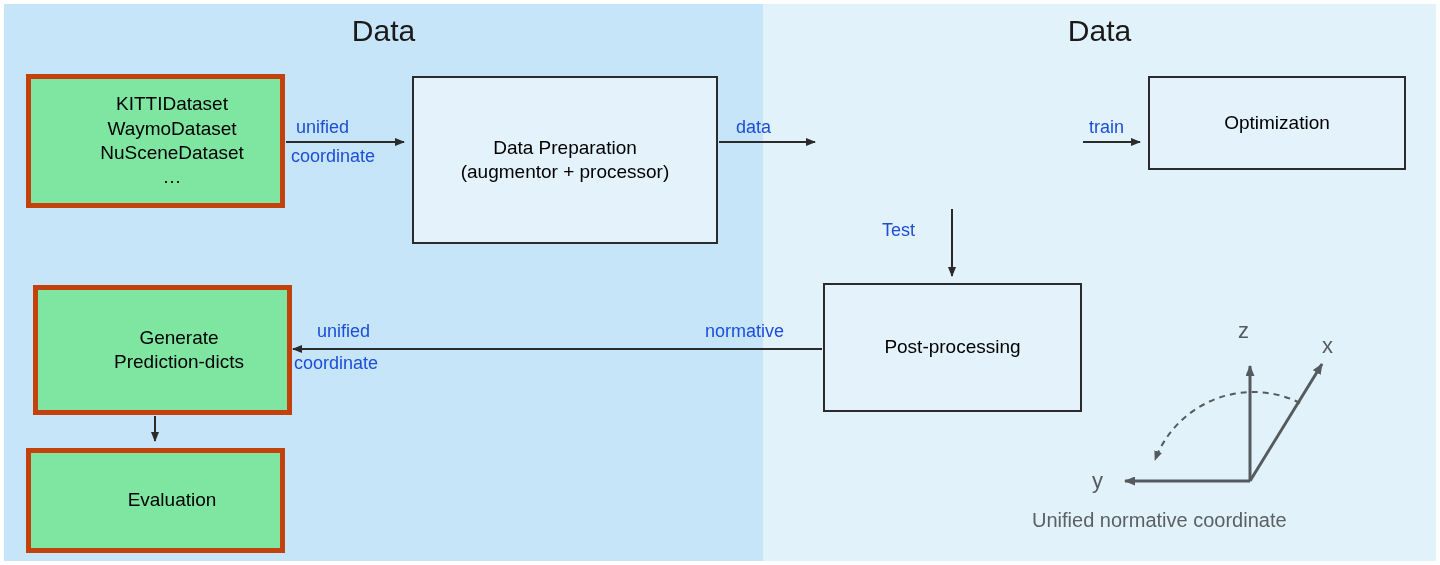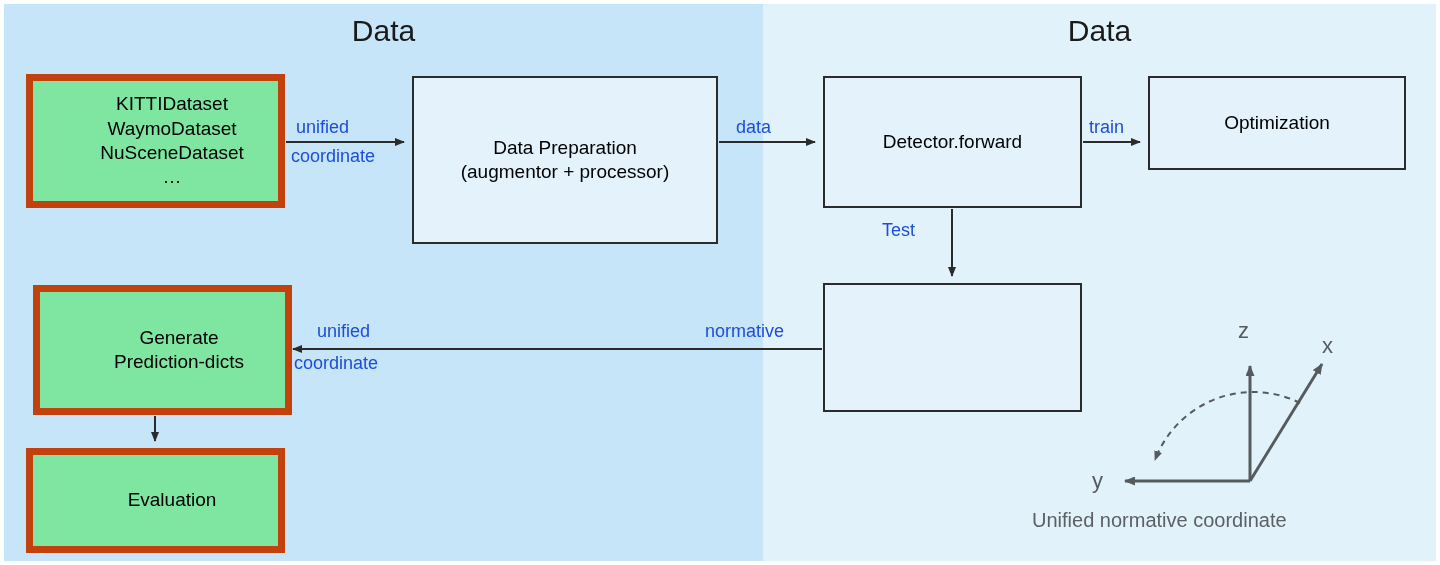--- a/index.html
+++ b/index.html
@@ -48,21 +48,21 @@
     flex-direction: column;
     align-items: center;
     justify-content: center;
     text-align: center;
     font-size: 19px;
     color: #000000;
     line-height: 1.28;
   }
   .node.green {
     background: #7ee6a0;
-    border: 7px solid #c2410c;
+    border: 5px solid #c2410c;
     padding-left: 33px;
   }
   .node.blue {
     background: #e3f2fb;
     border: 2px solid #2b2b2b;
   }
   .node .line { display: block; white-space: nowrap; }
 
   
   #node-datasets      { left: 26px;  top: 74px;  width: 259px; height: 134px; }
@@ -152,29 +152,27 @@
     <span class="line">WaymoDataset</span>
     <span class="line">NuSceneDataset</span>
     <span class="line">…</span>
   </div>
 
   <div class="node blue" id="node-dataprep">
     <span class="line">Data Preparation</span>
     <span class="line">(augmentor + processor)</span>
   </div>
 
-  <div class="node blue" id="node-detector">
-    <span class="line">Detector.forward</span>
-  </div>
 
   <div class="node blue" id="node-optimization">
     <span class="line">Optimization</span>
   </div>
 
   <div class="node blue" id="node-postproc">
+    <span class="line">Post-processing</span>
   </div>
 
   <div class="node green" id="node-genpred">
     <span class="line">Generate</span>
     <span class="line">Prediction-dicts</span>
   </div>
 
   <div class="node green" id="node-evaluation">
     <span class="line">Evaluation</span>
   </div>

